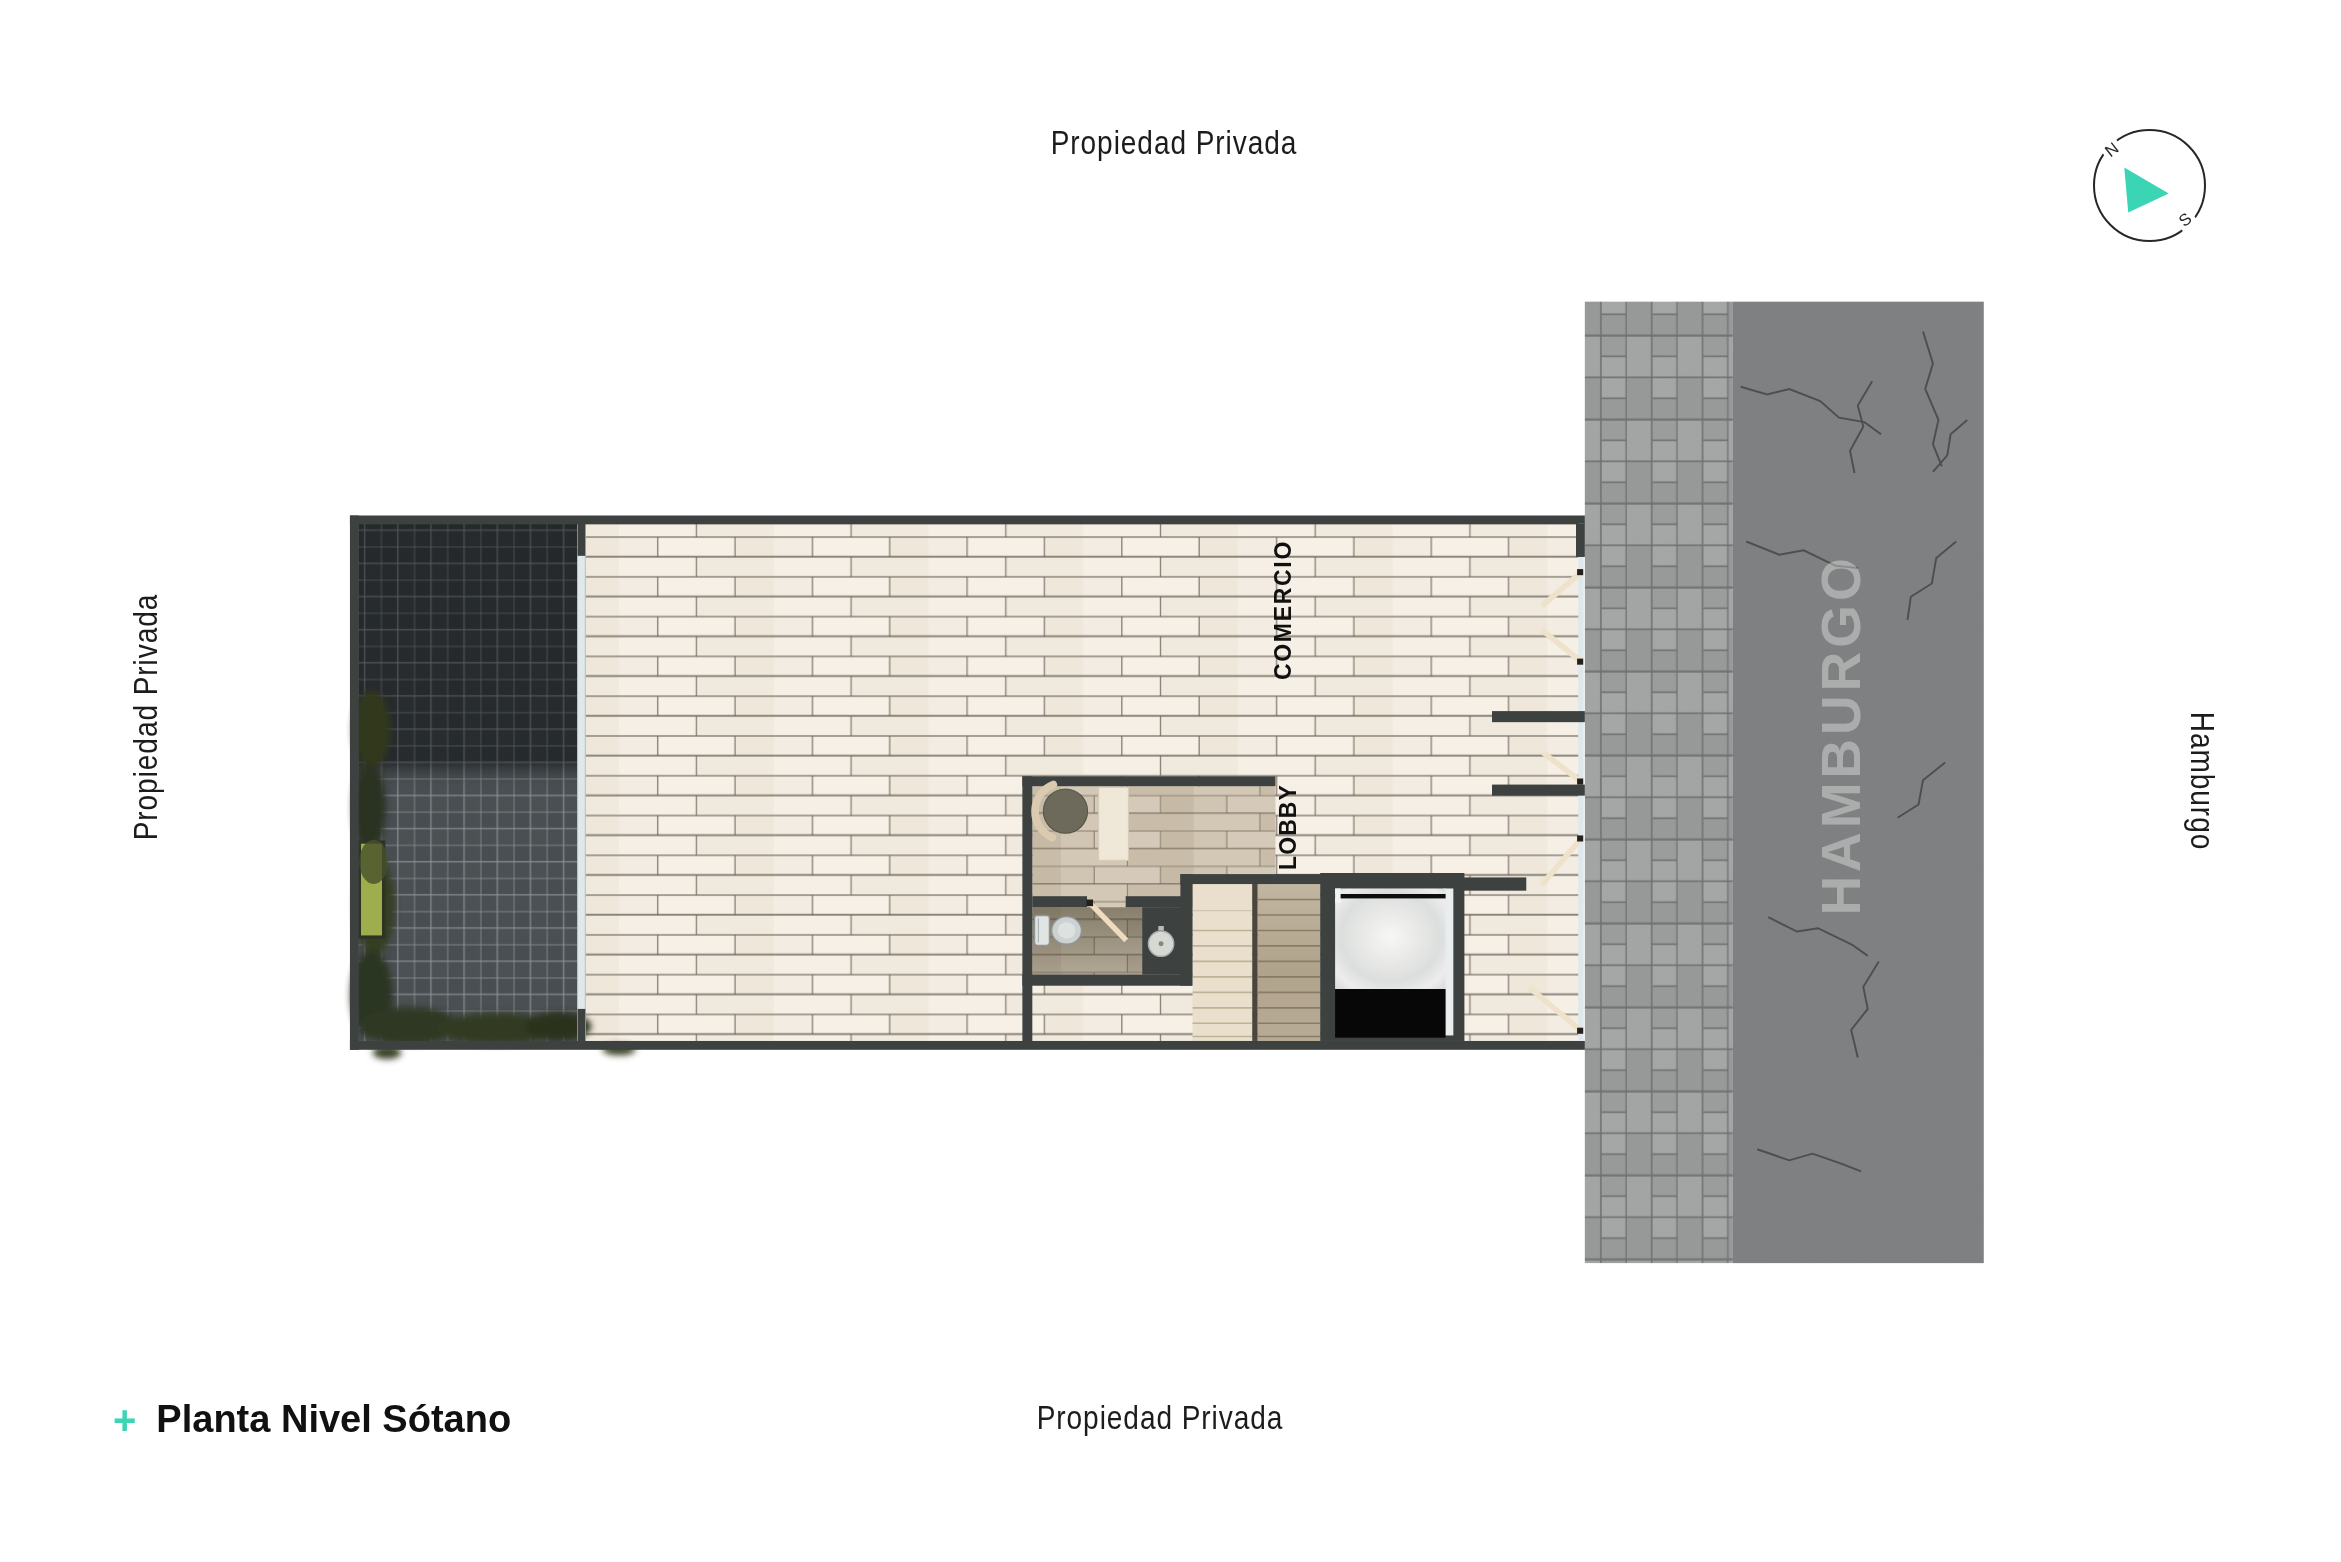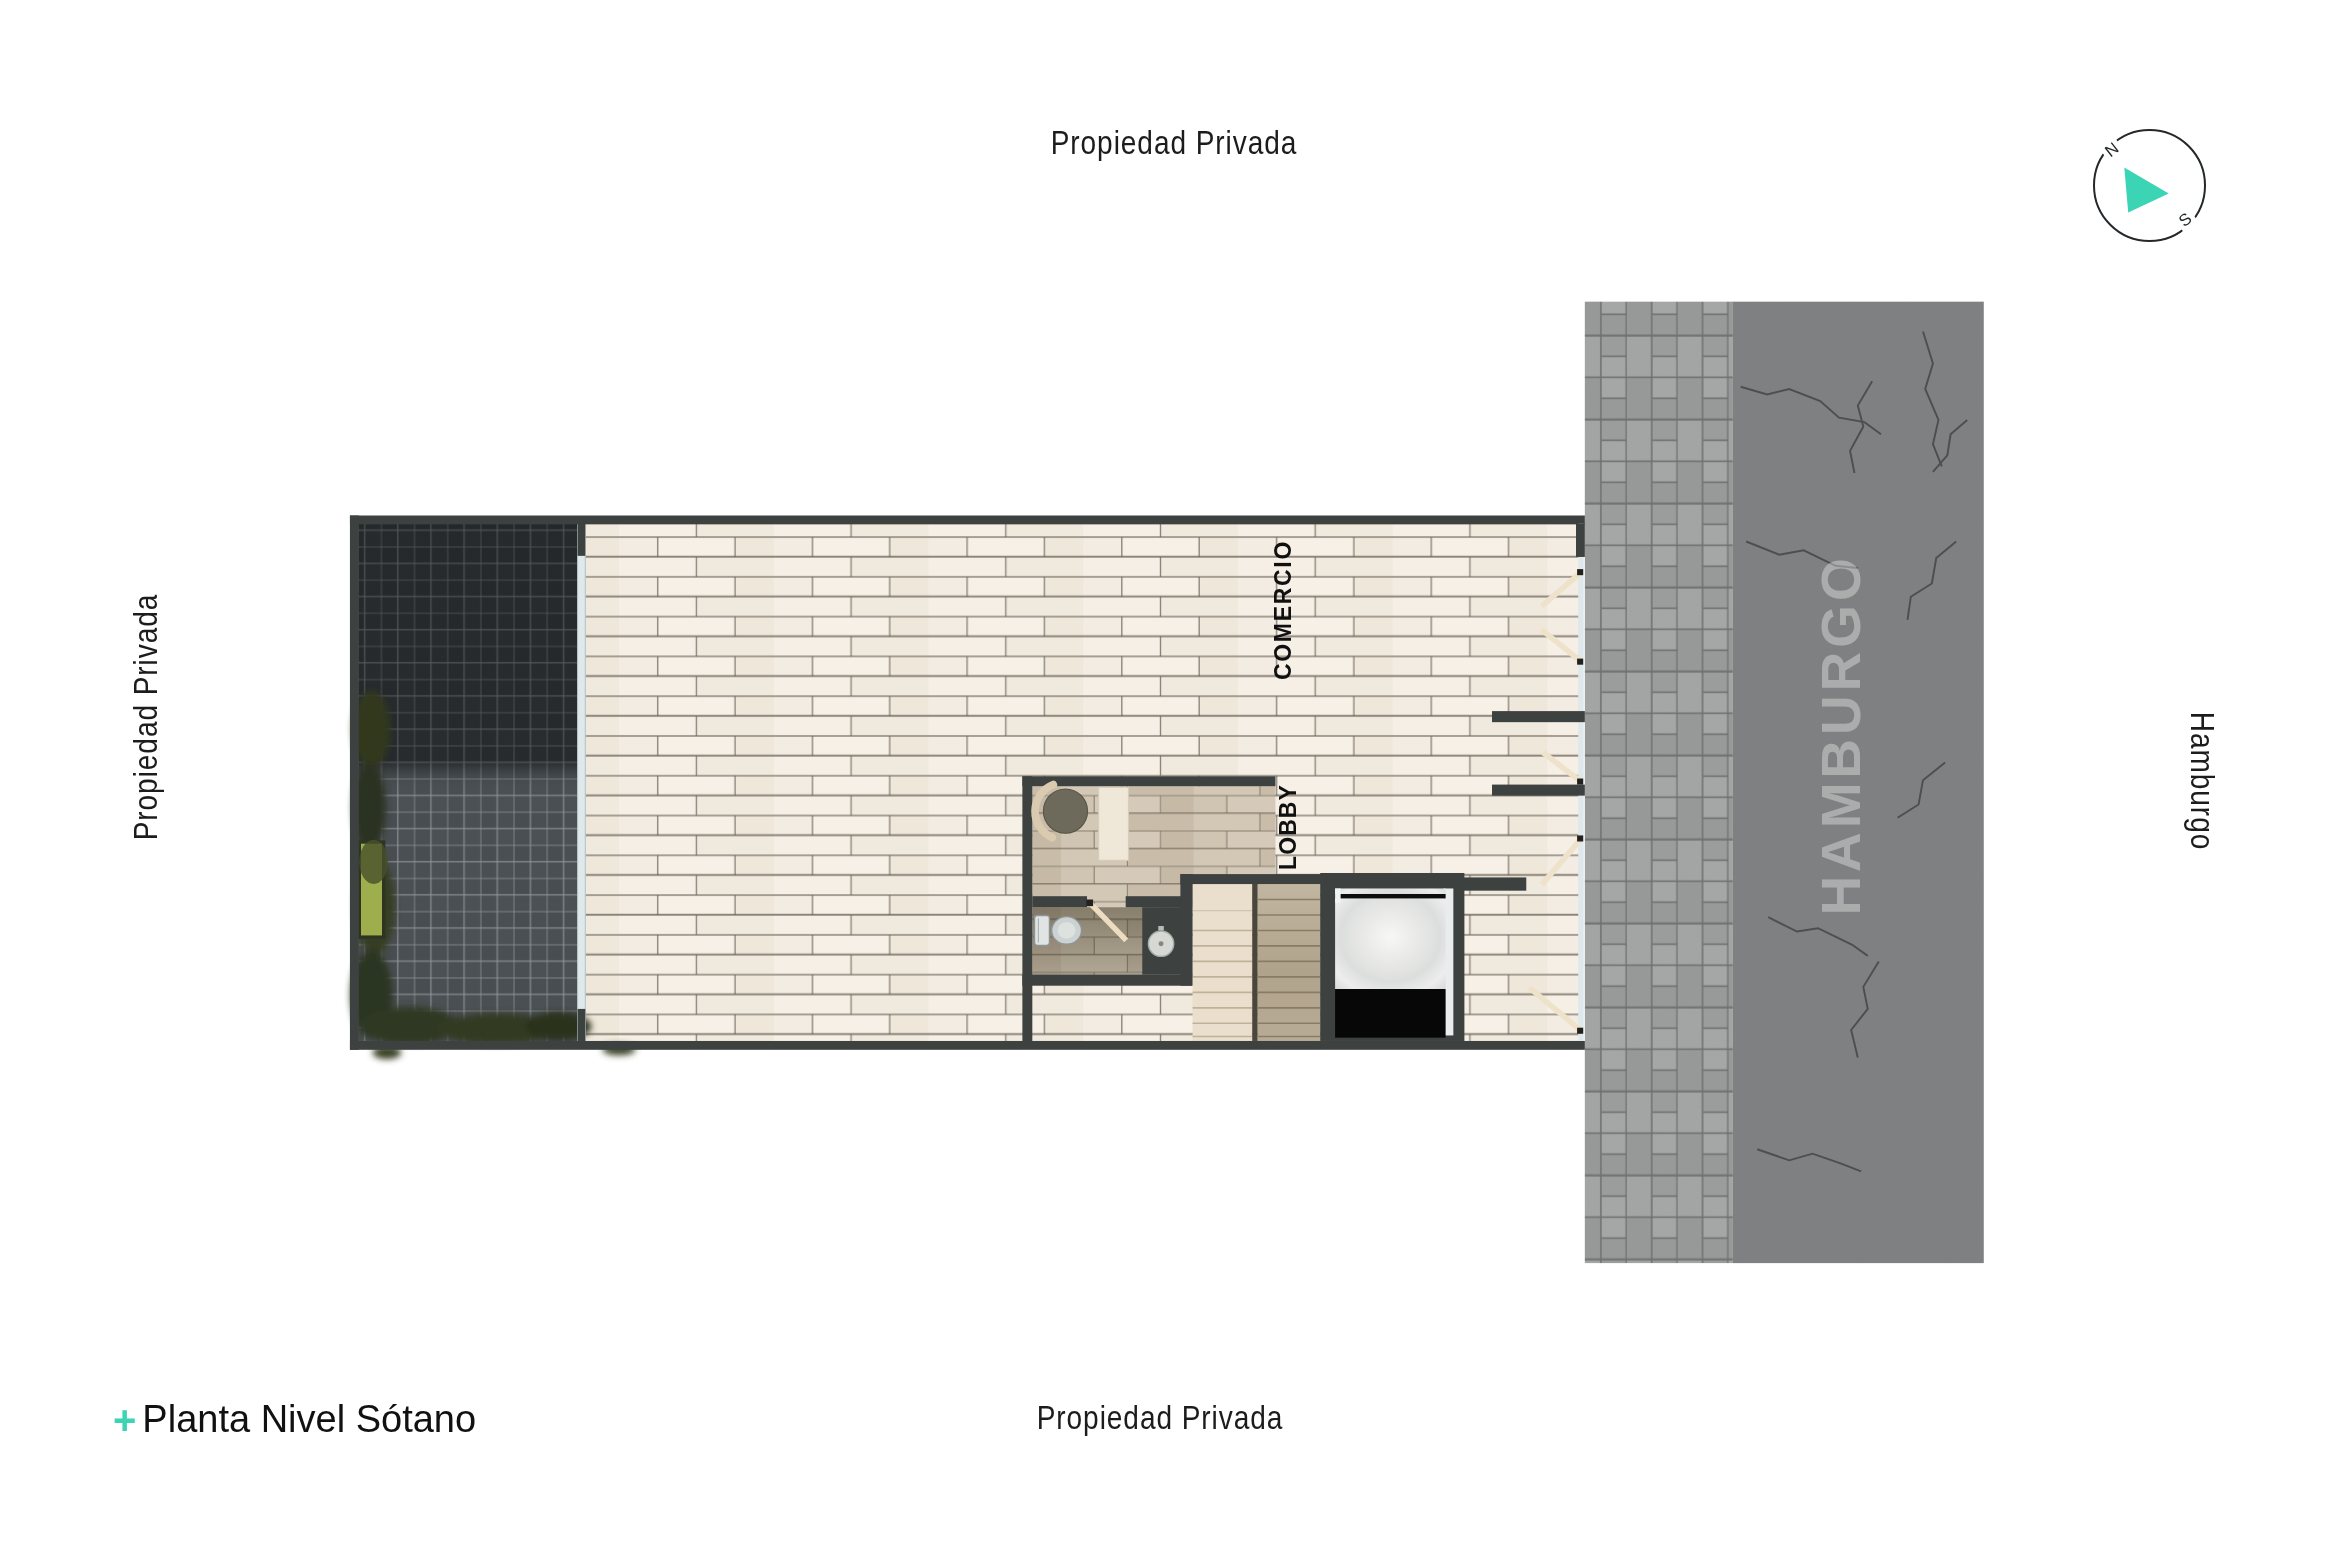--- a/index.html
+++ b/index.html
@@ -10,21 +10,21 @@
   .lbl.rot-l{transform:translate(-50%,-50%) rotate(-90deg) scale(.85,1);}
   .lbl.rot-r{transform:translate(-50%,-50%) rotate(90deg) scale(.85,1);}
   .room-lbl{position:absolute;color:#101010;font-weight:bold;white-space:nowrap;
        transform:translate(-50%,-50%) rotate(-90deg);}
   #comercio-lbl{font-size:23px;letter-spacing:1.7px;}
   #lobby-lbl{font-size:23px;letter-spacing:1.1px;}
   #street-lbl{position:absolute;color:rgba(238,238,238,0.40);font-weight:bold;font-size:55px;
        letter-spacing:3.9px;white-space:nowrap;transform:translate(-50%,-50%) rotate(-90deg);}
   #title{position:absolute;left:113px;top:1394px;height:51px;display:flex;align-items:center;}
   #title .plus{font-size:40px;font-weight:bold;line-height:1;}
-  #title .txt{font-size:38px;font-weight:normal;color:#111111;letter-spacing:0px;margin-left:6px;}
+  #title .txt{font-size:38px;font-weight:bold;color:#111111;letter-spacing:0px;margin-left:20px;}
   
   #compass{position:absolute;left:2093px;top:129px;width:115px;height:115px;}
   #compass .ring{position:absolute;left:0;top:0;width:109px;height:109px;border:2.8px solid #24282a;
        border-radius:50%;}
   #compass .pt{position:absolute;font-size:16.6px;font-weight:400;color:#24282a;background:#ffffff;
        padding:1.1px 3.3px;line-height:1;}
   #compass .pt.n{left:10px;top:12px;transform:rotate(-38deg);}
   #compass .pt.s{left:84px;top:82px;transform:rotate(-38deg);}
   #compass svg{position:absolute;left:0;top:0;}
 </style>

